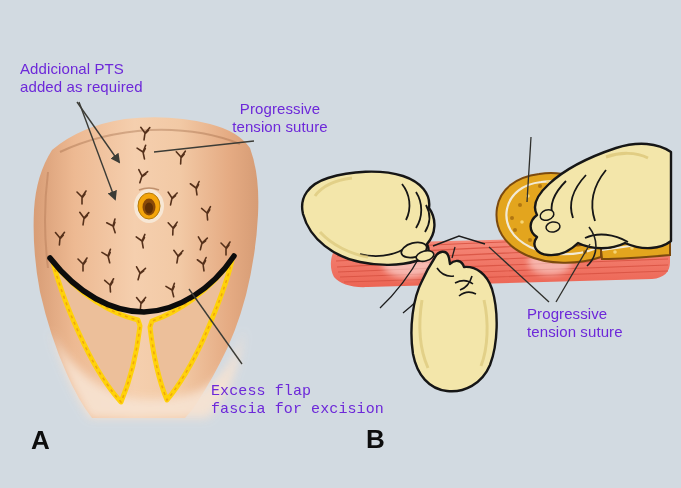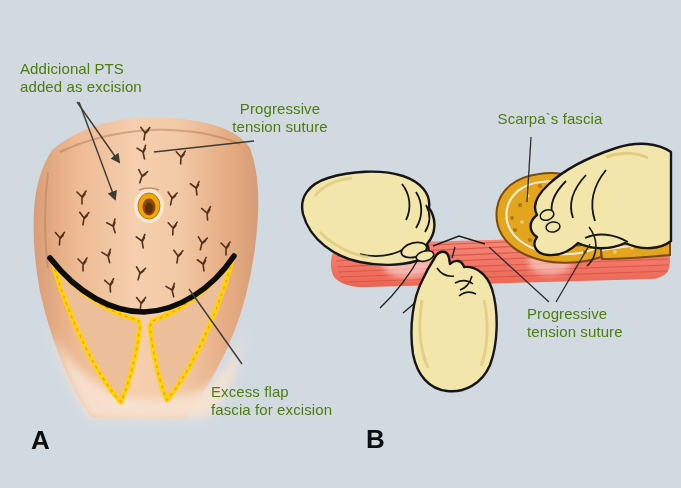--- a/index.html
+++ b/index.html
@@ -1,19 +1,19 @@
 <!DOCTYPE html>
 <html><head>
 <meta charset="utf-8">
 <style>
   html,body{margin:0;padding:0;background:#d2dae1;}
   .stage{position:relative;width:681px;height:488px;background:#d2dae1;overflow:hidden;
          font-family:"Liberation Sans",sans-serif;}
   .stage svg{position:absolute;left:0;top:0;}
-  .lbl{position:absolute;color:#4d7c0f;font-size:15px;line-height:18px;letter-spacing:.1px;}
+  .lbl{position:absolute;color:#6d28d9;font-size:15px;line-height:18px;letter-spacing:.1px;}
   .lbl span{display:block;}
   .center{text-align:center;}
   .panel-letter{position:absolute;color:#0d0d0d;font-size:26px;font-weight:700;line-height:26px;}
 </style>
 </head>
 <body>
 
 <div class="stage">
 
   <svg width="681" height="488" viewBox="0 0 681 488">
@@ -236,36 +236,33 @@
       <g stroke="#2e2e2a" stroke-width="1.3" fill="none">
         <path d="M531,137 L527,202"></path>
         <path d="M549,302 L489,247"></path>
         <path d="M556,302 L590,244"></path>
       </g>
     </g>
   </svg>
 
   <div class="lbl" style="left:20px;top:60px;">
     <span>Addicional PTS</span>
-    <span>added as excision</span>
+    <span>added as required</span>
   </div>
 
   <div class="lbl center" style="left:205px;top:100px;width:150px;">
     <span>Progressive</span>
     <span>tension suture</span>
   </div>
 
-  <div class="lbl" style="left:211px;top:383px;">
+  <div class="lbl" style="left:211px;top:383px;font-family:Liberation Mono, monospace;">
     <span>Excess flap</span>
     <span>fascia for excision</span>
   </div>
 
-  <div class="lbl center" style="left:480px;top:110px;width:140px;">
-    <span>Scarpa`s fascia</span>
-  </div>
 
   <div class="lbl" style="left:527px;top:305px;">
     <span>Progressive</span>
     <span>tension suture</span>
   </div>
 
   <div class="panel-letter" style="left:31px;top:427px;">A</div>
   <div class="panel-letter" style="left:366px;top:426px;">B</div>
 </div>
 

